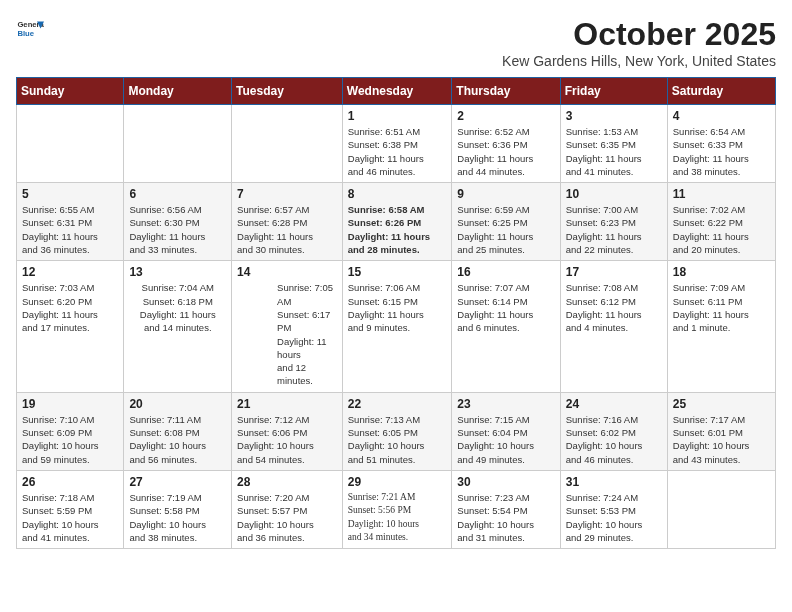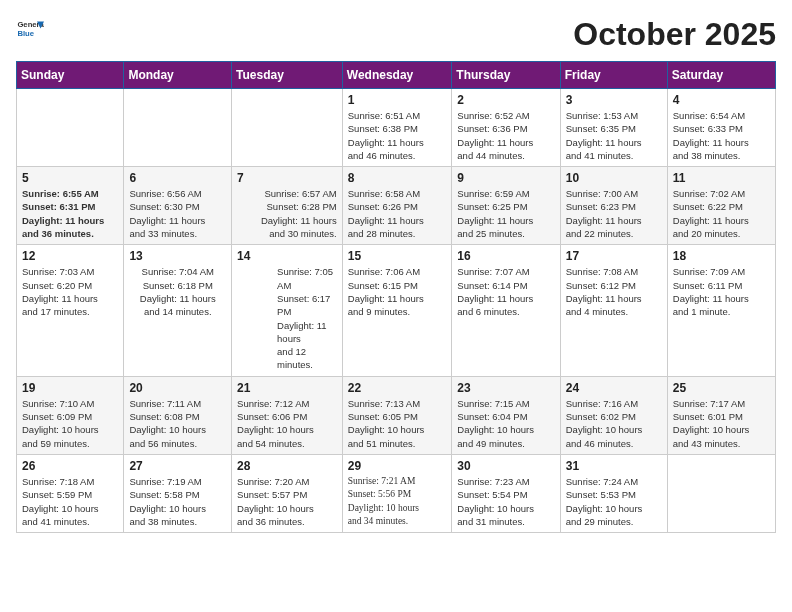--- a/index.html
+++ b/index.html
@@ -36,21 +36,21 @@
     .location {
       font-size: 14px;
       color: #444;
     }
     .calendar {
       width: 100%;
       border-collapse: collapse;
       border: 1px solid #ccc;
     }
     .calendar th {
-      background-color: #701a75;
+      background-color: #7f1d1d;
       color: #fff;
       font-size: 12px;
       font-weight: bold;
       padding: 6px 4px;
       text-align: left;
       border: 1px solid #2060a0;
     }
     .calendar td {
       vertical-align: top;
       border: 1px solid #ccc;
@@ -86,20 +86,21 @@
   <div class="logo">
     <svg class="logo-icon" viewBox="0 0 40 40">
       <rect x="0" y="0" width="40" height="40" fill="white"></rect>
       <text x="2" y="16" font-size="11" font-weight="bold" fill="#333" font-family="Arial">General</text>
       <text x="2" y="28" font-size="11" font-weight="bold" fill="#1a6ab1" font-family="Arial">Blue</text>
       <polygon points="30,8 40,8 35,18" fill="#1a6ab1"></polygon>
     </svg>
   </div>
   <div class="title-block">
     <div class="month-title">October 2025</div>
+    <div class="location">Kew Gardens Hills, New York, United States</div>
   </div>
 </div>
 
 <table class="calendar">
   <thead>
     <tr>
     <th>Sunday</th>
         <th>Monday</th>
         <th>Tuesday</th>
         <th>Wednesday</th>
@@ -138,42 +139,42 @@
           <div class="day-num">4</div>
           <div class="day-info" style="white-space: pre-line;">Sunrise: 6:54 AM
 Sunset: 6:33 PM
 Daylight: 11 hours
 and 38 minutes.</div>
         </td>
       </tr>
       <tr>
         <td>
           <div class="day-num">5</div>
-          <div class="day-info" style="white-space: pre-line; font-weight: bold;">Sunrise: 6:55 AM
+          <div class="day-info" style="white-space: pre-line;">Sunrise: 6:55 AM
 Sunset: 6:31 PM
 Daylight: 11 hours
 and 36 minutes.</div>
         </td>
         <td>
           <div class="day-num">6</div>
           <div class="day-info" style="white-space: pre-line;">Sunrise: 6:56 AM
 Sunset: 6:30 PM
 Daylight: 11 hours
 and 33 minutes.</div>
         </td>
         <td>
           <div class="day-num">7</div>
-          <div class="day-info" style="white-space: pre-line; text-align: right;">Sunrise: 6:57 AM
+          <div class="day-info" style="white-space: pre-line;">Sunrise: 6:57 AM
 Sunset: 6:28 PM
 Daylight: 11 hours
 and 30 minutes.</div>
         </td>
         <td>
           <div class="day-num">8</div>
-          <div class="day-info" style="white-space: pre-line;">Sunrise: 6:58 AM
+          <div class="day-info" style="white-space: pre-line; font-weight: bold;">Sunrise: 6:58 AM
 Sunset: 6:26 PM
 Daylight: 11 hours
 and 28 minutes.</div>
         </td>
         <td>
           <div class="day-num">9</div>
           <div class="day-info" style="white-space: pre-line;">Sunrise: 6:59 AM
 Sunset: 6:25 PM
 Daylight: 11 hours
 and 25 minutes.</div>

